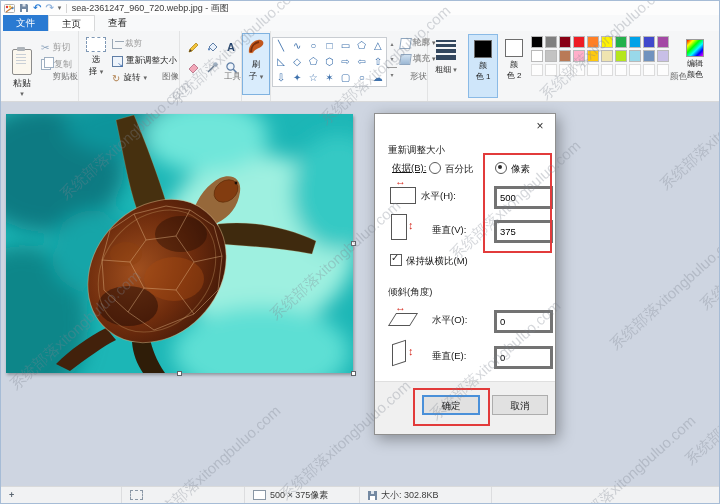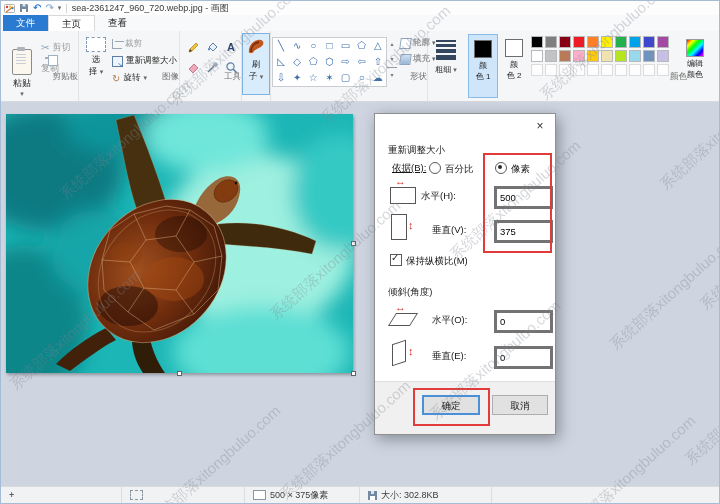--- a/index.html
+++ b/index.html
@@ -132,21 +132,21 @@
     <div class="rgroup" style="left:0;width:77px;">
       <div class="bigbtn" style="left:7px;top:18px;width:28px;">
         <span class="ic-clip"></span>
         <div class="txt">粘贴</div>
         <div class="caret-sm">▾</div>
       </div>
       <div class="rowbtn dis" style="left:40px;top:9px;">
         <span class="ic-scis">✂</span>
         <span>剪切</span>
       </div>
-      <div class="rowbtn dis" style="left:40px;top:26px;flex-direction:column;">
+      <div class="rowbtn dis" style="left:40px;top:26px;">
         <span class="ic-copy"></span>
         <span>复制</span>
       </div>
       <div class="rlabel">剪贴板</div>
     </div>
 
     <div class="rgroup" style="left:77px;width:101px;">
       <div class="bigbtn" style="left:5px;top:6px;width:26px;font-size:8.5px;">
         <span class="ic-select"></span>
         <div>选</div>

